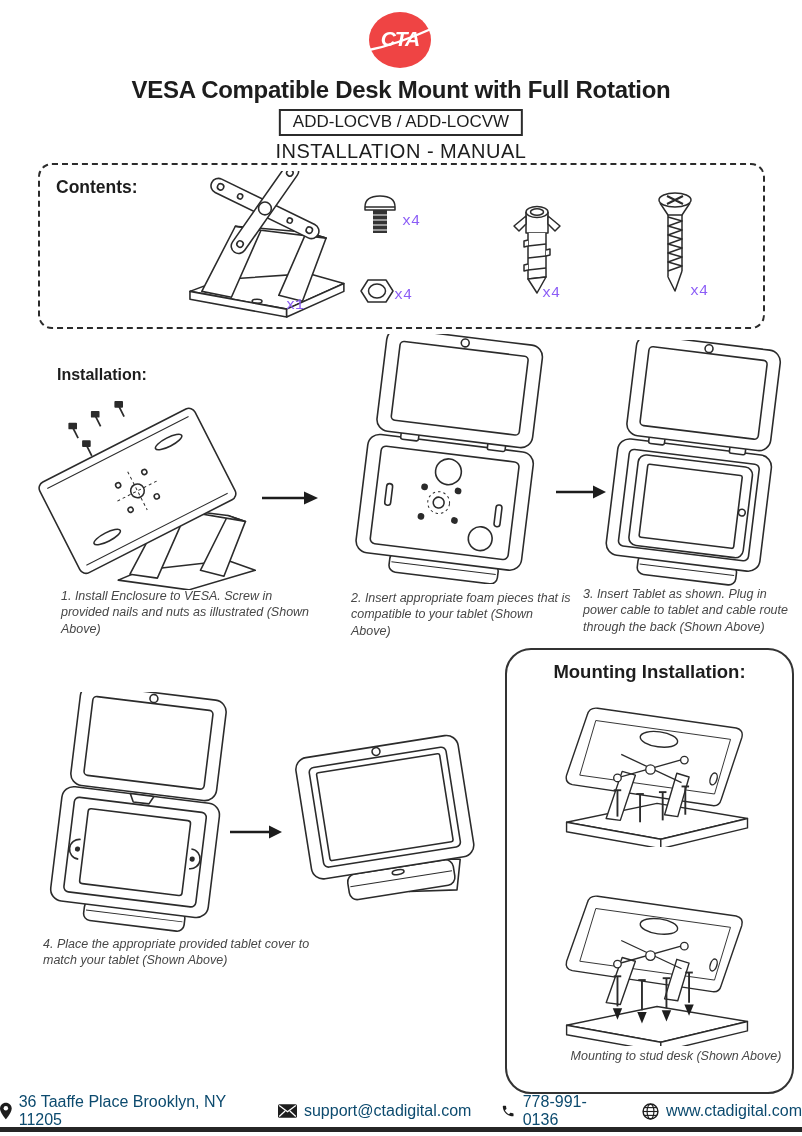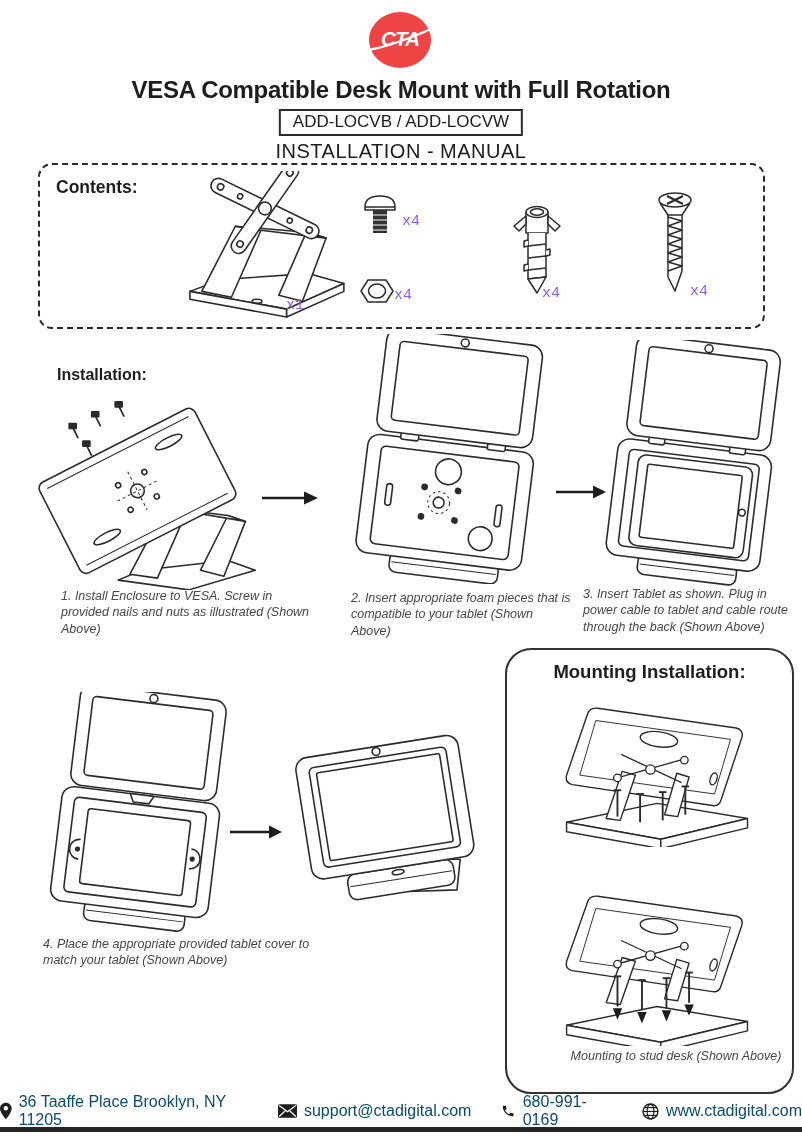--- a/index.html
+++ b/index.html
@@ -344,21 +344,21 @@
       <svg width="19" height="14" viewBox="0 0 24 17">
         <rect x="0" y="0" width="24" height="17" rx="2" fill="#1d1d1d"></rect>
         <path d="M1.5 1.5 L12 9.5 L22.5 1.5 M1.5 15.5 L9 8.5 M22.5 15.5 L15 8.5" stroke="#fff" stroke-width="1.6" fill="none"></path>
       </svg>
       <span>support@ctadigital.com</span>
     </div>
     <div class="footer-item">
       <svg width="16" height="16" viewBox="0 0 24 24">
         <path d="M6.6 10.8 c1.4 2.8 3.8 5.1 6.6 6.6 l2.2 -2.2 c0.3 -0.3 0.7 -0.4 1 -0.2 1.1 0.4 2.3 0.6 3.6 0.6 0.6 0 1 0.4 1 1 V20 c0 0.6 -0.4 1 -1 1 C10.8 21 3 13.2 3 4 c0 -0.6 0.4 -1 1 -1 h3.5 c0.6 0 1 0.4 1 1 0 1.2 0.2 2.4 0.6 3.6 0.1 0.3 0 0.7 -0.2 1 l-2.3 2.2 z" fill="#1d1d1d"></path>
       </svg>
-      <span>680-991-0169</span>
+      <span>778-991-0136</span>
     </div>
     <div class="footer-item">
       <svg width="17" height="17" viewBox="0 0 24 24">
         <circle cx="12" cy="12" r="10.5" fill="none" stroke="#1d1d1d" stroke-width="2"></circle>
         <ellipse cx="12" cy="12" rx="4.8" ry="10.5" fill="none" stroke="#1d1d1d" stroke-width="1.6"></ellipse>
         <line x1="1.5" y1="12" x2="22.5" y2="12" stroke="#1d1d1d" stroke-width="1.6"></line>
         <line x1="3" y1="6.5" x2="21" y2="6.5" stroke="#1d1d1d" stroke-width="1.6"></line>
         <line x1="3" y1="17.5" x2="21" y2="17.5" stroke="#1d1d1d" stroke-width="1.6"></line>
       </svg>
       <span>www.ctadigital.com</span>

